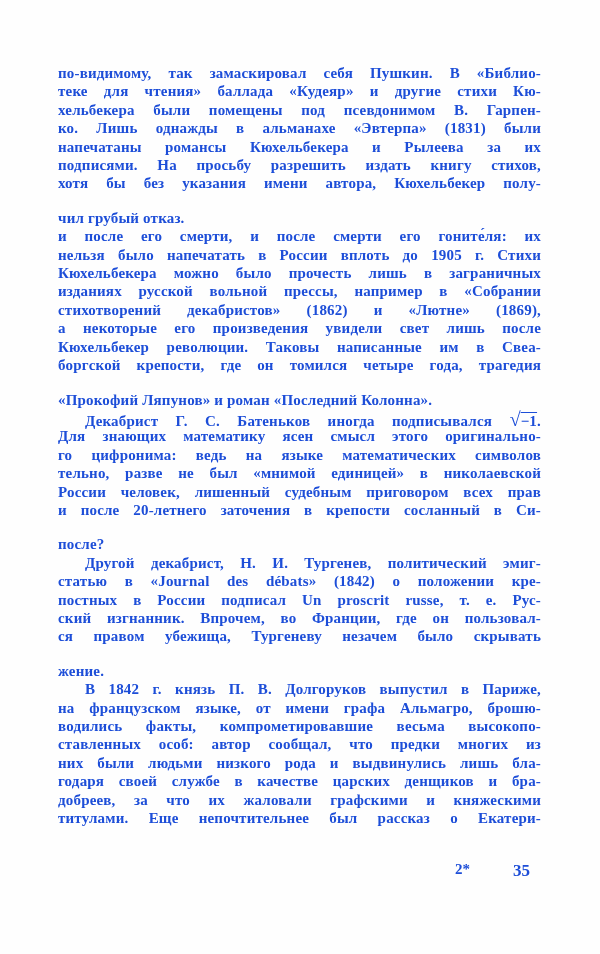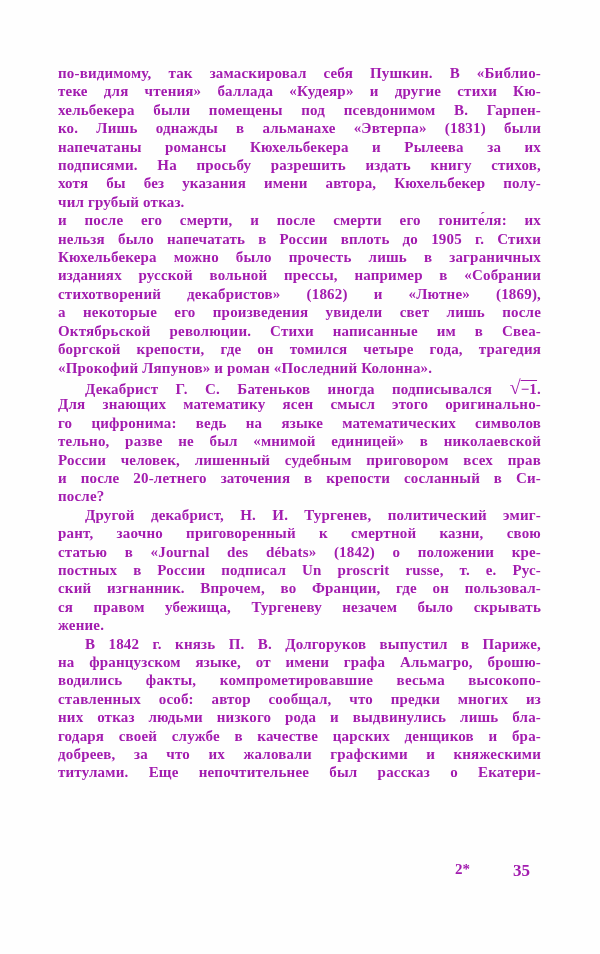--- a/index.html
+++ b/index.html
@@ -5,21 +5,21 @@
   html, body {
     margin: 0;
     padding: 0;
     background: #ffffff;
   }
   .page {
     position: relative;
     width: 600px;
     height: 954px;
     background: #fefefe;
-    color: #a21caf;
+    color: #1d4ed8;
     font-family: "Liberation Serif", "DejaVu Serif", serif;
     font-weight: 600;
     overflow: hidden;
   }
   .text-block {
     position: absolute;
     left: 58px;
     top: 64px;
     width: 483px;
   }
@@ -28,20 +28,21 @@
     line-height: 18.42px;
     font-size: 15px;
     letter-spacing: 0.012em;
     text-align: justify;
     text-align-last: justify;
     white-space: normal;
     overflow: visible;
   }
   .line.endline {
     text-align-last: left;
+    margin-top: 16px;
   }
   .line.indent {
     text-indent: 27px;
   }
   .it {
   }
   .ov {
     text-decoration: overline;
     text-decoration-thickness: 1.3px;
   }
@@ -77,41 +78,40 @@
       <div class="line"><span>напечатаны романсы Кюхельбекера и Рылеева за их</span></div>
       <div class="line"><span>подписями. На просьбу разрешить издать книгу стихов,</span></div>
       <div class="line"><span>хотя бы без указания имени автора, Кюхельбекер полу-</span></div>
       <div class="line endline"><span>чил грубый отказ.</span></div>
       <div class="line"><span>и после его смерти, и после смерти его гоните́ля: их</span></div>
       <div class="line"><span>нельзя было напечатать в России вплоть до 1905 г. Стихи</span></div>
       <div class="line"><span>Кюхельбекера можно было прочесть лишь в заграничных</span></div>
       <div class="line"><span>изданиях русской вольной прессы, например в «Собрании</span></div>
       <div class="line"><span>стихотворений декабристов» (1862) и «Лютне» (1869),</span></div>
       <div class="line"><span>а некоторые его произведения увидели свет лишь после</span></div>
-      <div class="line"><span>Октябрьской революции. Стихи написанные им в Свеа-</span></div>
+      <div class="line"><span>Кюхельбекер революции. Таковы написанные им в Свеа-</span></div>
       <div class="line"><span>боргской крепости, где он томился четыре года, трагедия</span></div>
       <div class="line endline"><span>«Прокофий Ляпунов» и роман «Последний Колонна».</span></div>
       <div class="line indent"><span>Декабрист Г. С. Батеньков иногда подписывался </span><span class="rad">√</span><span class="ov">−1</span><span>.</span></div>
       <div class="line"><span>Для знающих математику ясен смысл этого оригинально-</span></div>
       <div class="line"><span>го цифронима: ведь на языке математических символов</span></div>
       <div class="line"><span>тельно, разве не был «мнимой единицей» в николаевской</span></div>
       <div class="line"><span>России человек, лишенный судебным приговором всех прав</span></div>
       <div class="line"><span>и после 20-летнего заточения в крепости сосланный в Си-</span></div>
       <div class="line endline"><span>после?</span></div>
       <div class="line indent"><span>Другой декабрист, Н. И. Тургенев, политический эмиг-</span></div>
-      <div class="line"><span>рант, заочно приговоренный к смертной казни, свою</span></div>
       <div class="line"><span>статью в «Journal des débats» (1842) о положении кре-</span></div>
       <div class="line"><span>постных в России подписал </span><span class="it">Un proscrit russe</span><span>, т. е. Рус-</span></div>
       <div class="line"><span>ский изгнанник. Впрочем, во Франции, где он пользовал-</span></div>
       <div class="line"><span>ся правом убежища, Тургеневу незачем было скрывать</span></div>
       <div class="line endline"><span>жение.</span></div>
       <div class="line indent"><span>В 1842 г. князь П. В. Долгоруков выпустил в Париже,</span></div>
       <div class="line"><span>на французском языке, от имени </span><span class="it">графа Альмагро</span><span>, брошю-</span></div>
       <div class="line"><span>водились факты, компрометировавшие весьма высокопо-</span></div>
       <div class="line"><span>ставленных особ: автор сообщал, что предки многих из</span></div>
-      <div class="line"><span>них отказ людьми низкого рода и выдвинулись лишь бла-</span></div>
+      <div class="line"><span>них были людьми низкого рода и выдвинулись лишь бла-</span></div>
       <div class="line"><span>годаря своей службе в качестве царских денщиков и бра-</span></div>
       <div class="line"><span>добреев, за что их жаловали графскими и княжескими</span></div>
       <div class="line"><span>титулами. Еще непочтительнее был рассказ о Екатери-</span></div>
     </div>
   <span class="footer-sig">2*</span>
   <span class="footer-num">35</span>
 </div>
 
 </body></html>

